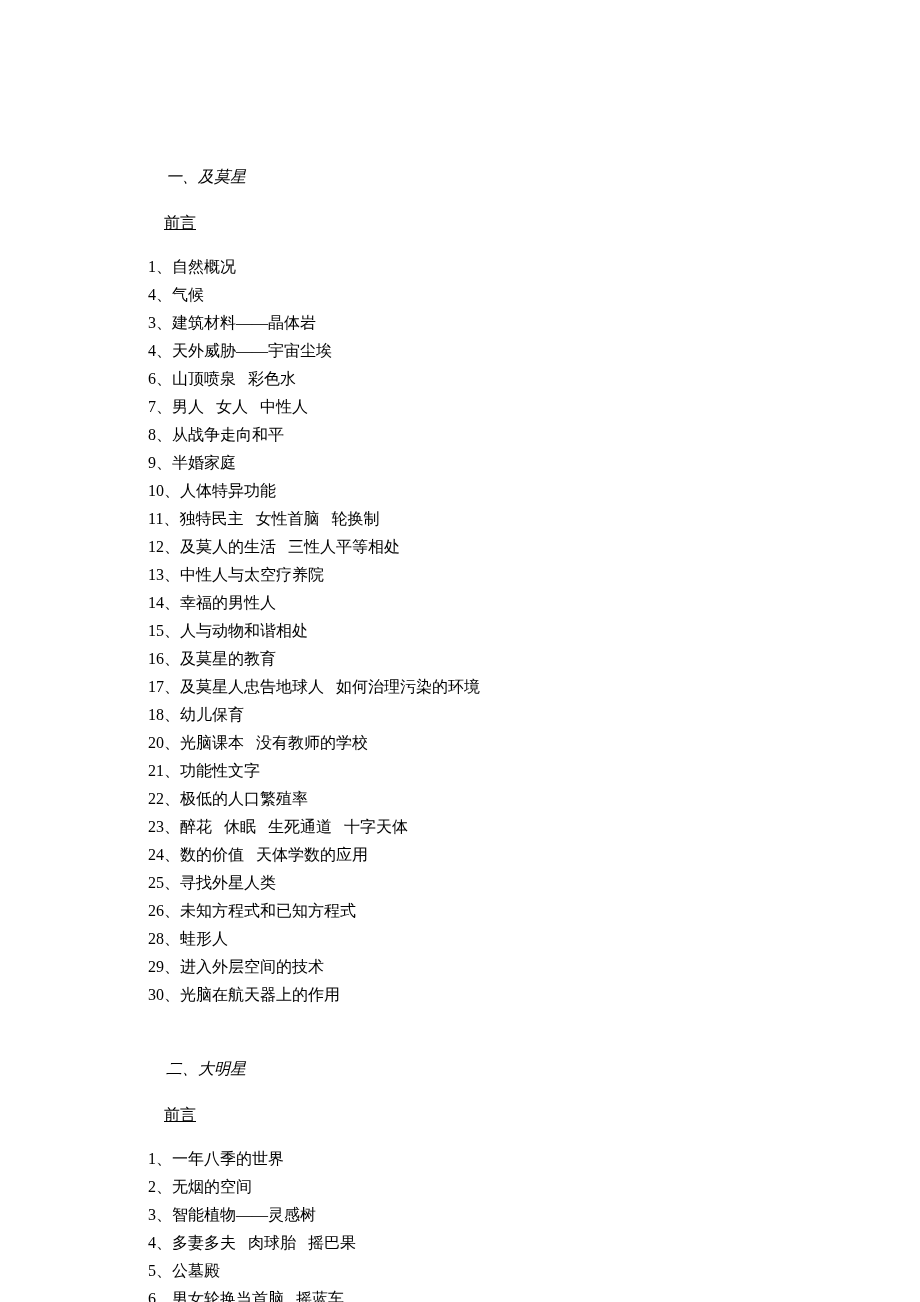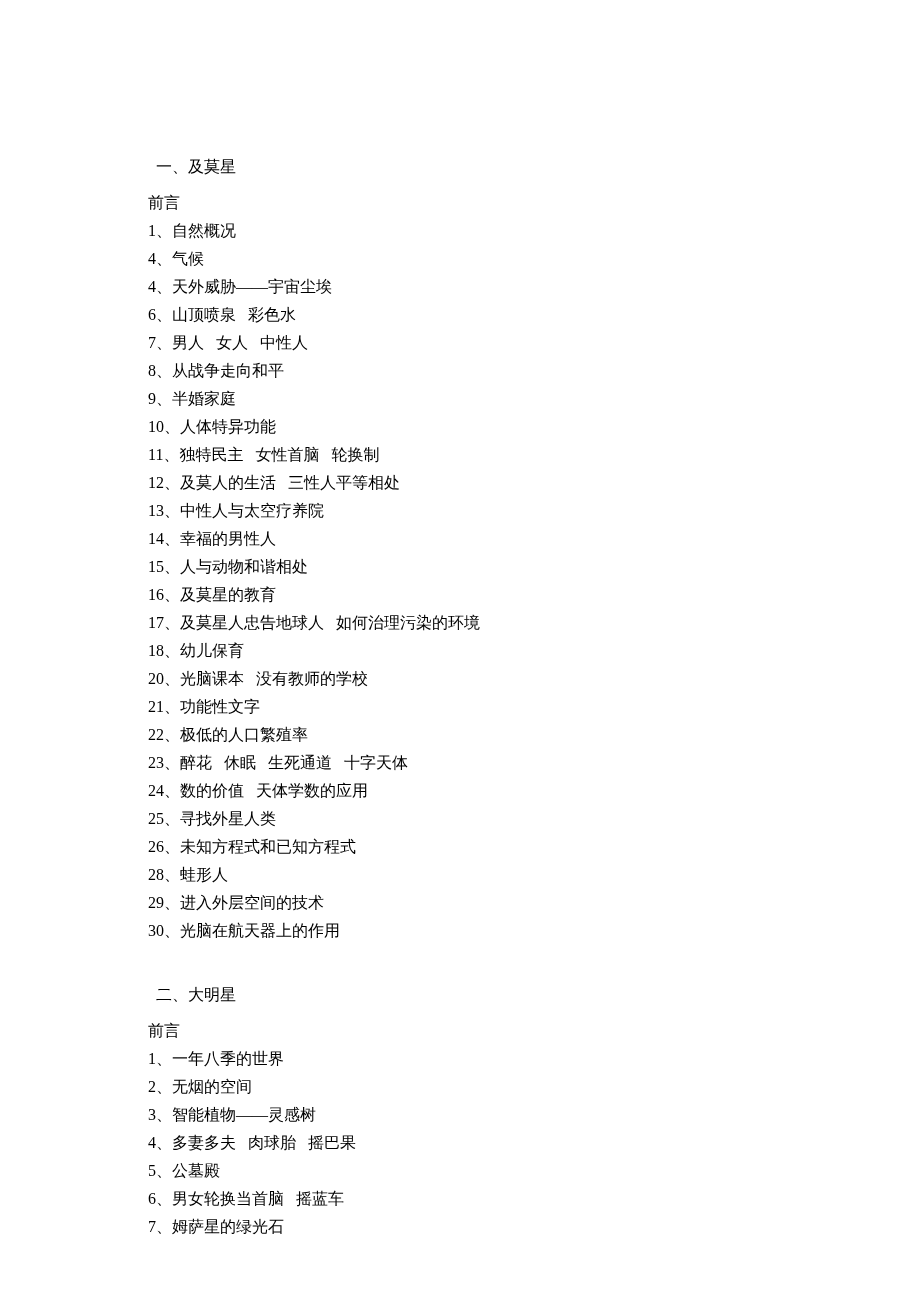--- a/index.html
+++ b/index.html
@@ -5,33 +5,34 @@
     * { margin: 0; padding: 0; box-sizing: border-box; }
     body {
       background: #ffffff;
       font-family: "SimSun", "宋体", serif;
       font-size: 16px;
       line-height: 1.75;
       color: #000000;
       padding: 145px 0 0 148px;
       width: 920px;
     }
-    .section-title { margin: 8px; }
-    .preface { margin: 0; }
+    .section-title { margin: 18px; font-style: italic; }
+    .preface { margin: 16px; text-decoration: underline; }
     .item { margin: 0; white-space: pre; }
     .section-gap { height: 28px; }
   </style>
 </head>
 <body>
 
 <div id="content">
     <div class="section-title">一、及莫星</div>
     <div class="preface">前言</div>
     <div class="item">1、自然概况</div>
     <div class="item">4、气候</div>
+    <div class="item">3、建筑材料——晶体岩</div>
     <div class="item">4、天外威胁——宇宙尘埃</div>
     <div class="item">6、山顶喷泉   彩色水</div>
     <div class="item">7、男人   女人   中性人</div>
     <div class="item">8、从战争走向和平</div>
     <div class="item">9、半婚家庭</div>
     <div class="item">10、人体特异功能</div>
     <div class="item">11、独特民主   女性首脑   轮换制</div>
     <div class="item">12、及莫人的生活   三性人平等相处</div>
     <div class="item">13、中性人与太空疗养院</div>
     <div class="item">14、幸福的男性人</div>

